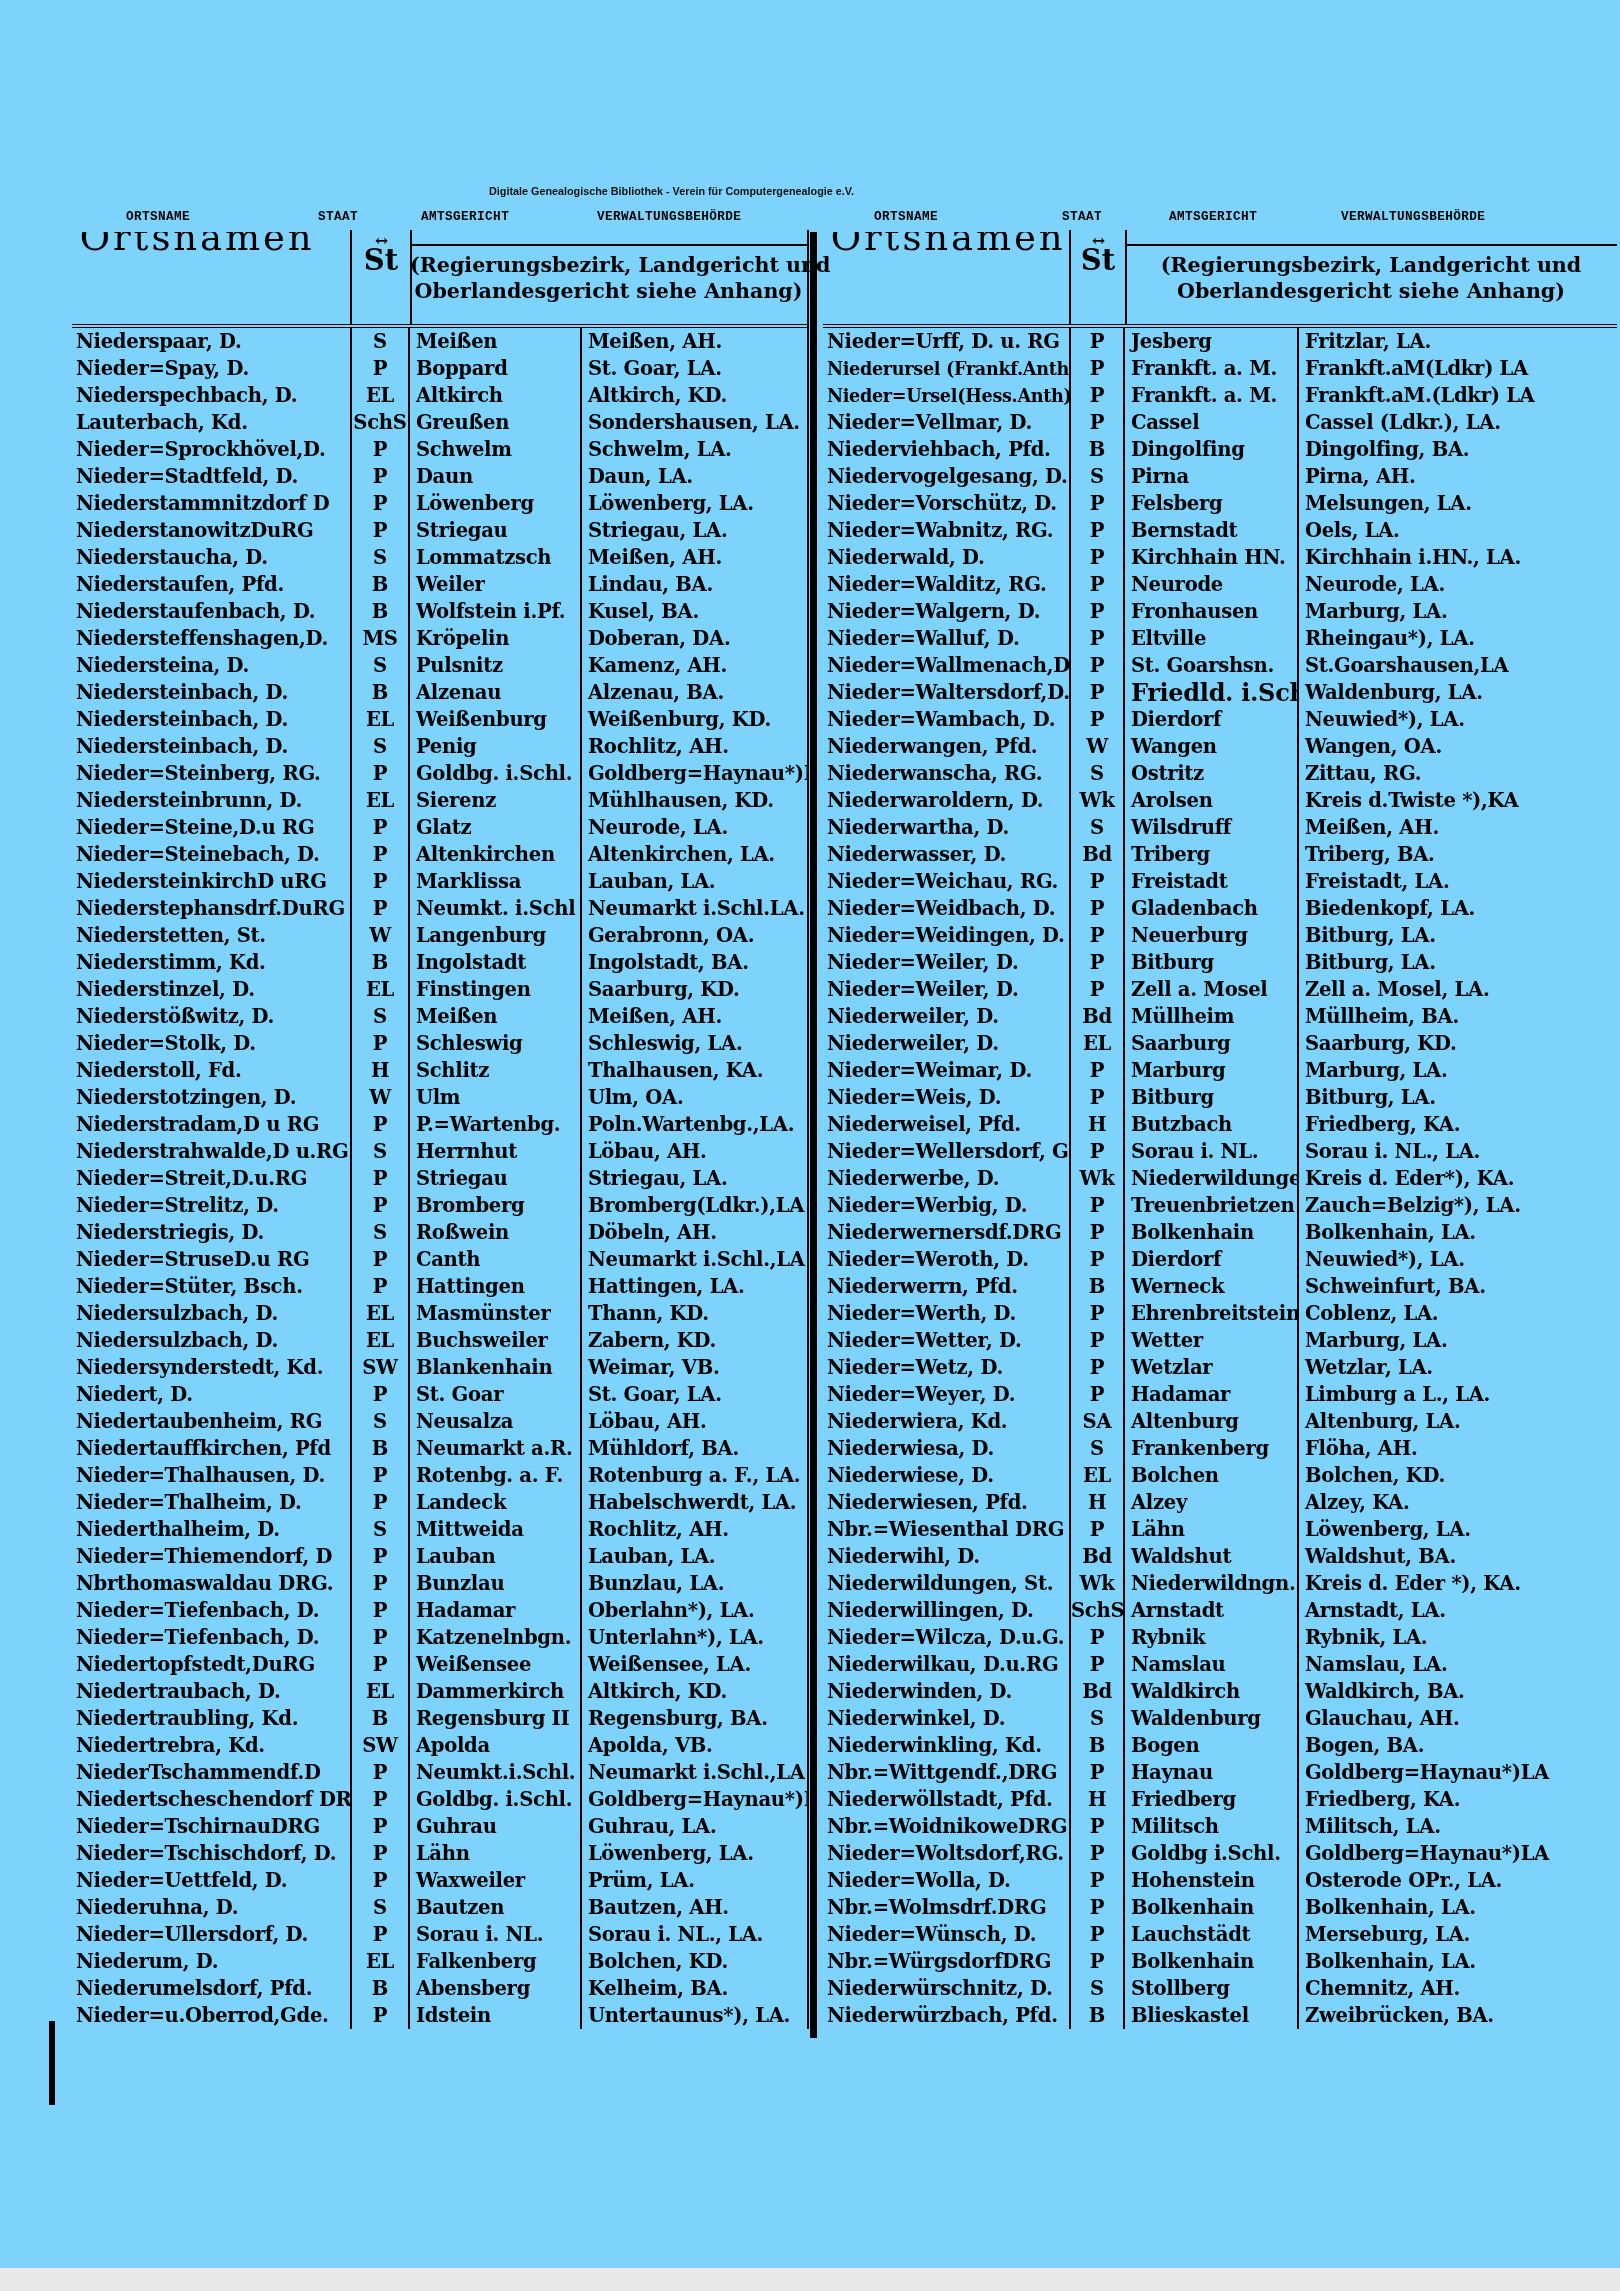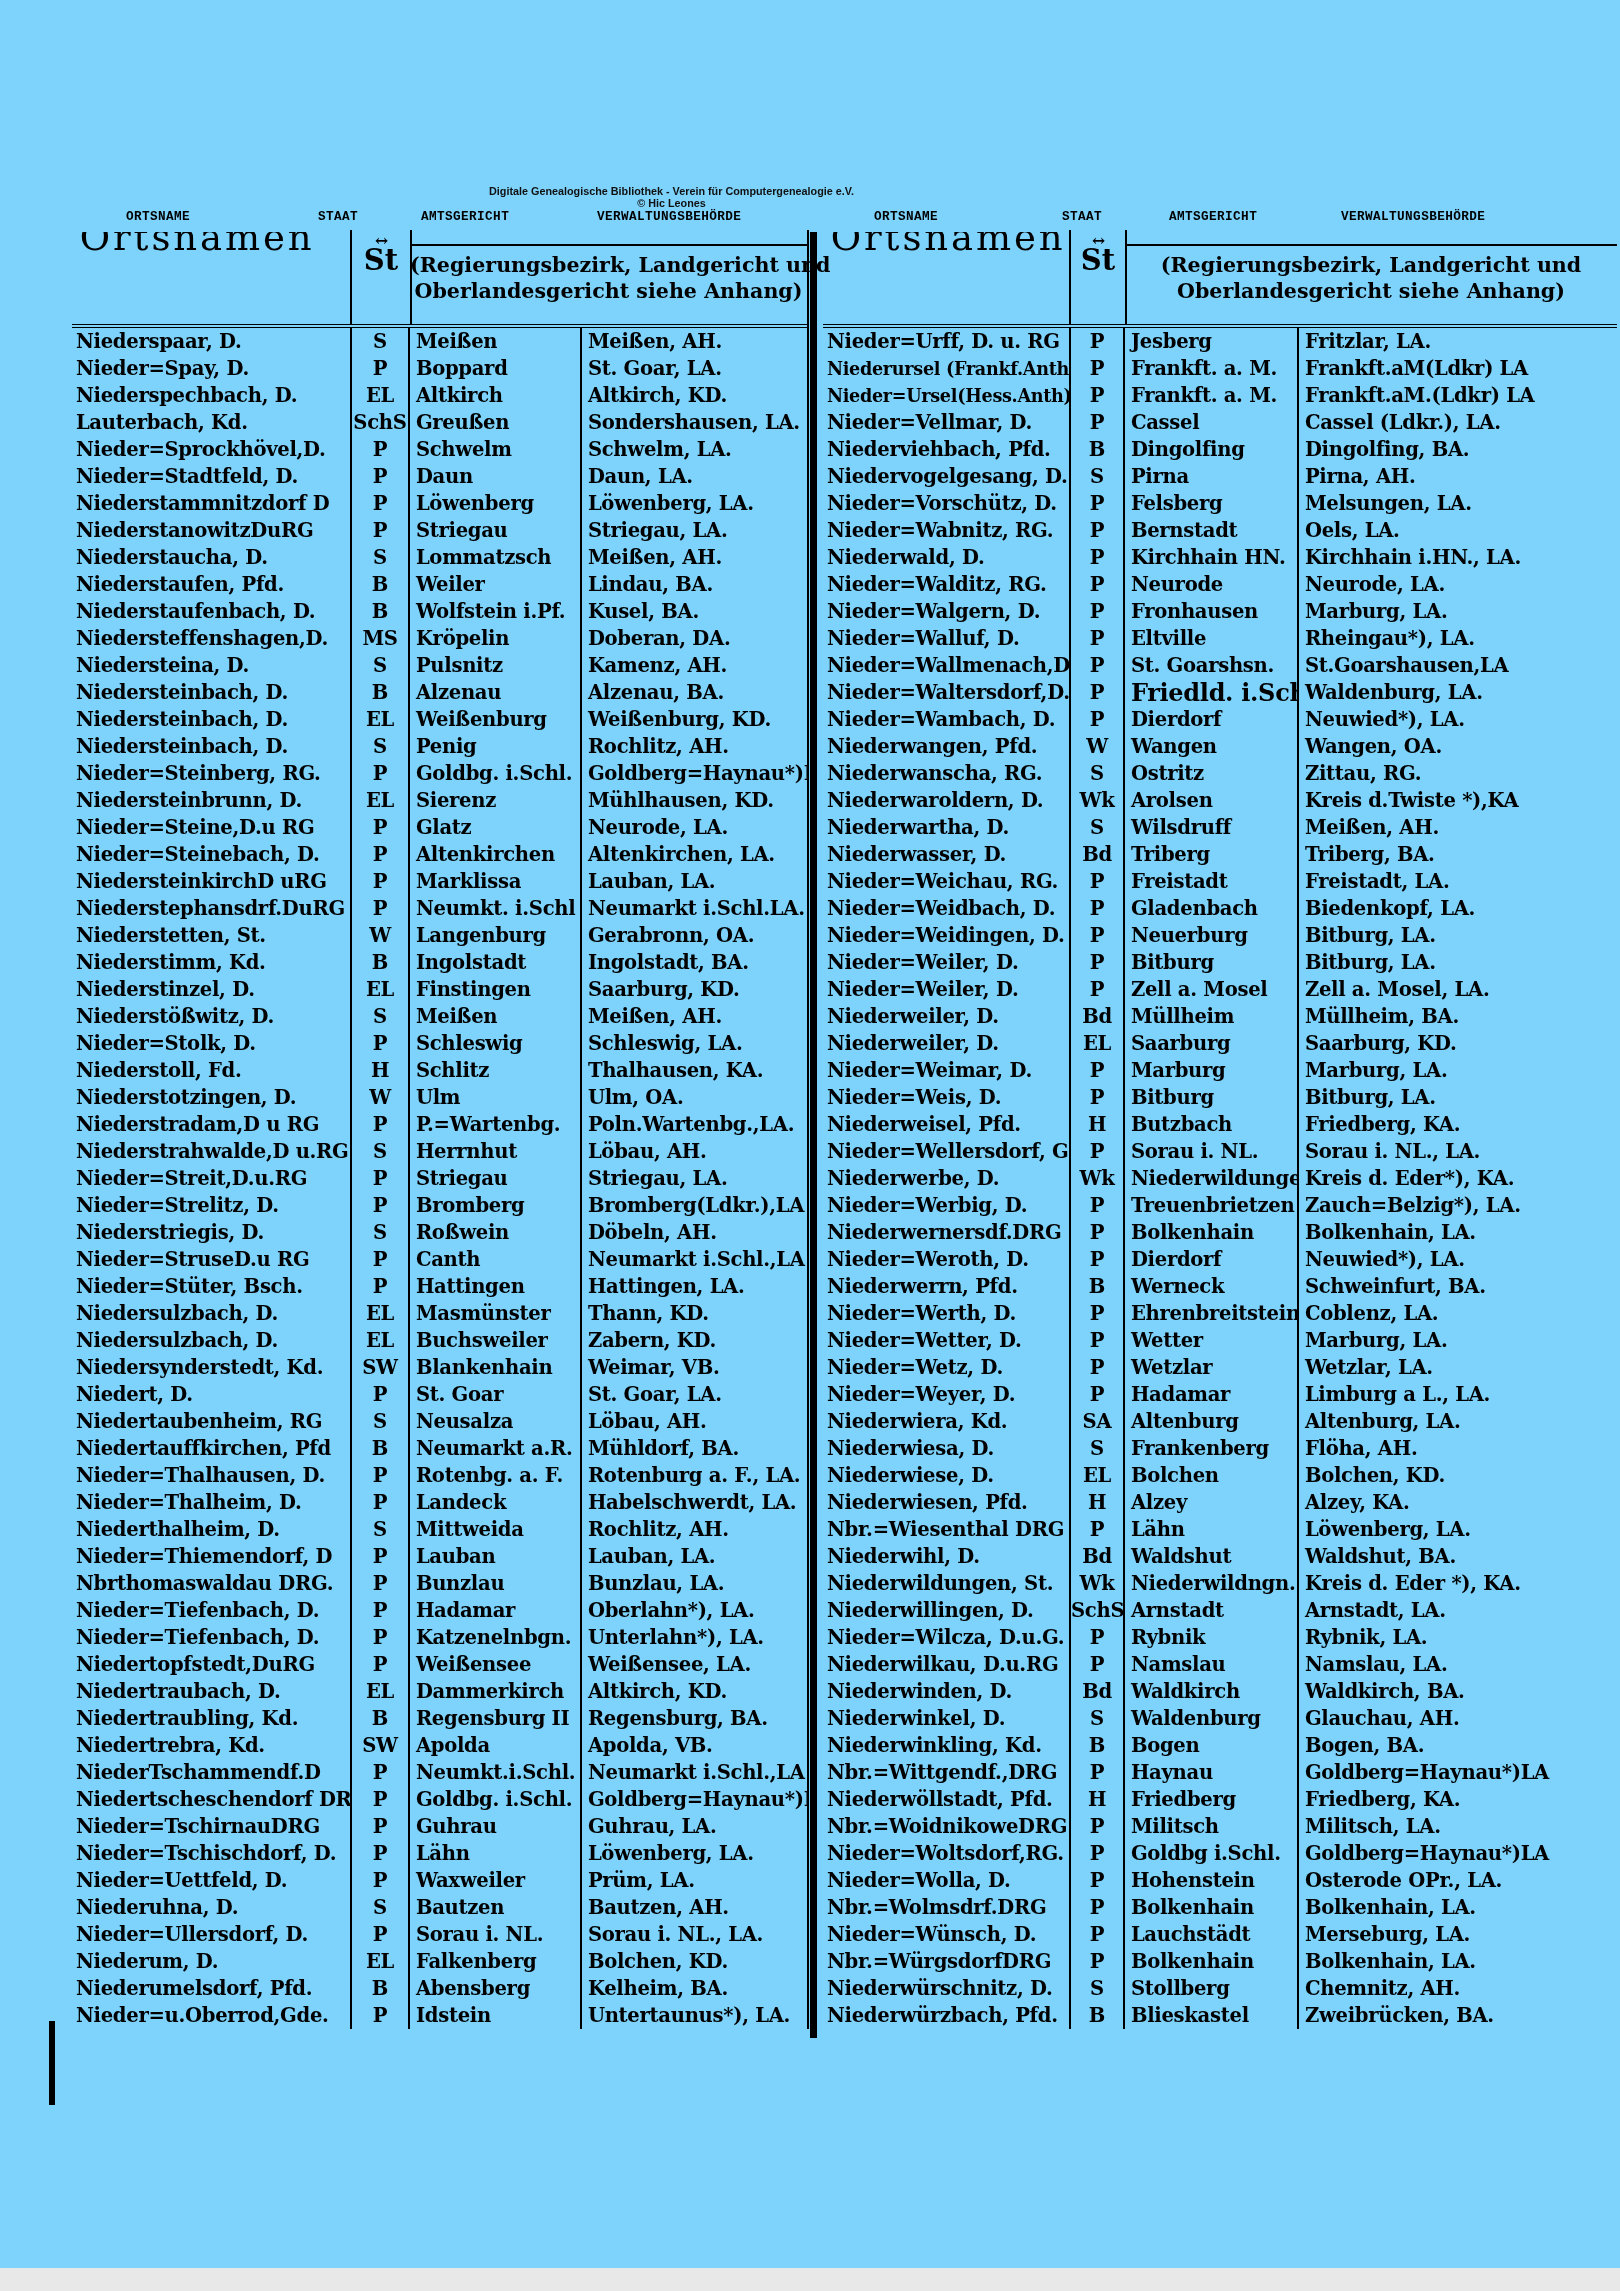--- a/index.html
+++ b/index.html
@@ -51,21 +51,20 @@
   .divider-bar { position:absolute; left:810px; top:232px; width:6.9px; height:1806px; background:#000; }
   .artifact { position:absolute; left:49px; top:2021px; width:5.9px; height:84px; background:#000; }
 </style>
 </head>
 <body>
 
 <div class="page">
 
   <div class="watermark">
     <div>Digitale Genealogische Bibliothek - Verein für Computergenealogie e.V.</div>
-    <div>© Hic Leones</div>
   </div>
 
   <span class="collabel" style="left:126px">ORTSNAME</span>
   <span class="collabel" style="left:318px">STAAT</span>
   <span class="collabel" style="left:421px">AMTSGERICHT</span>
   <span class="collabel" style="left:597px">VERWALTUNGSBEHÖRDE</span>
 
   <span class="collabel" style="left:874px">ORTSNAME</span>
   <span class="collabel" style="left:1062px">STAAT</span>
   <span class="collabel" style="left:1169px">AMTSGERICHT</span>

